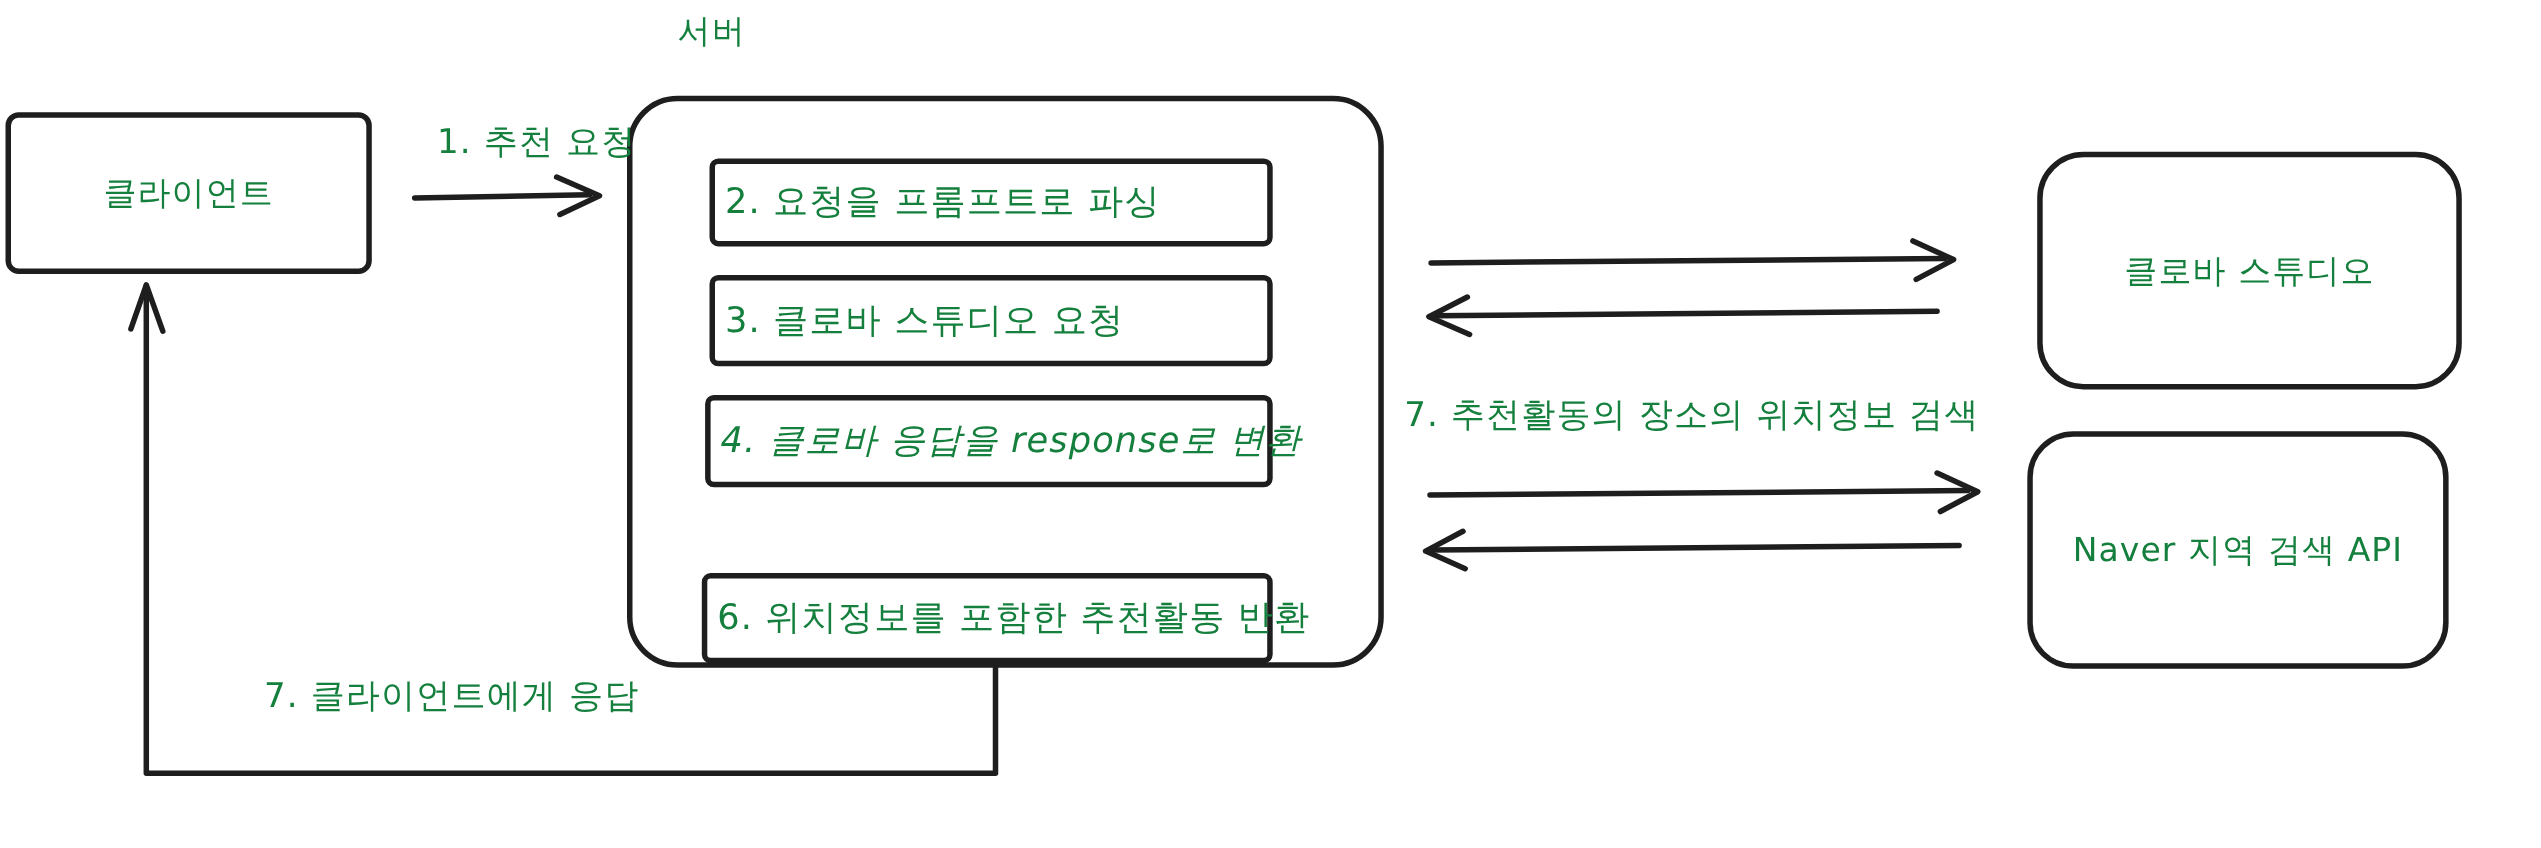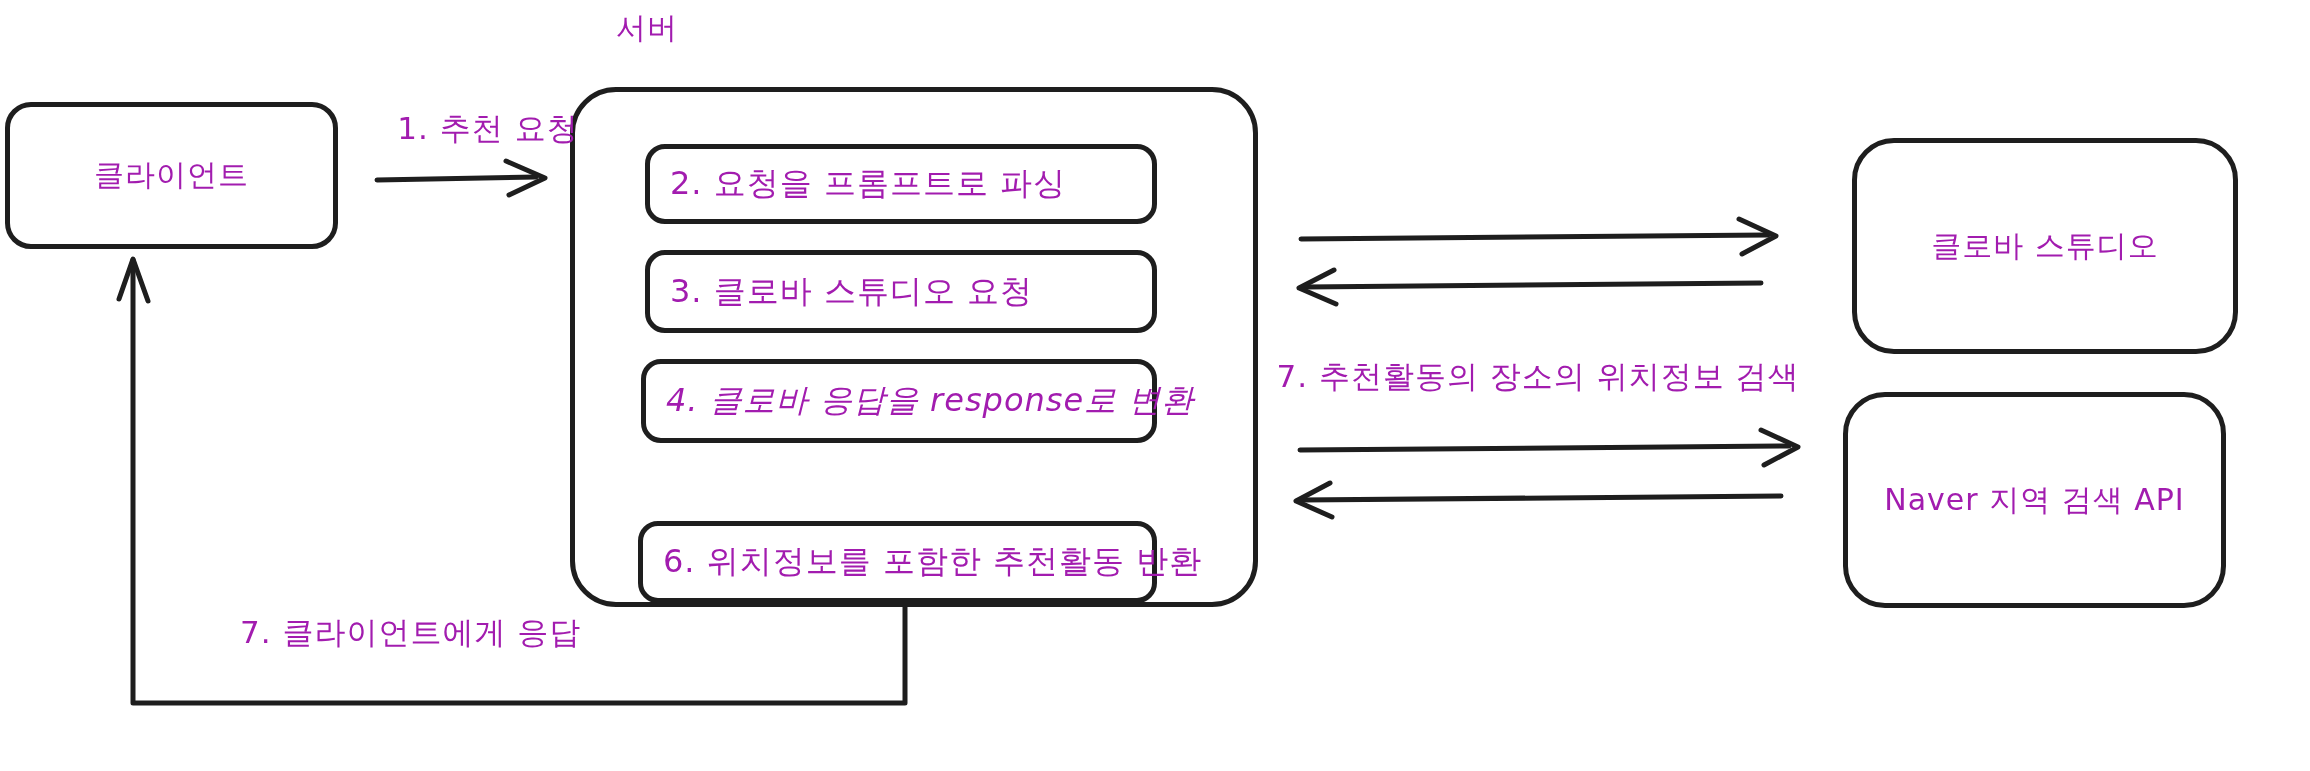--- a/index.html
+++ b/index.html
@@ -6,65 +6,65 @@
     margin: 0;
     padding: 0;
     background: #ffffff;
   }
   #canvas {
     position: relative;
     width: 2310px;
     height: 771px;
     background: #ffffff;
     font-family: "DejaVu Sans", "Liberation Sans", sans-serif;
-    color: #a21caf;
+    color: #15803d;
     overflow: hidden;
   }
   .node {
     position: absolute;
     box-sizing: border-box;
     border: 5px solid #1e1e1e;
     background: #ffffff;
     display: flex;
     align-items: center;
     justify-content: center;
     white-space: nowrap;
   }
   .node-label {
     font-size: 30px;
     letter-spacing: 1px;
   }
   .step {
     position: absolute;
     box-sizing: border-box;
     border: 5px solid #1e1e1e;
-    border-radius: 20px;
+    border-radius: 8px;
     background: #ffffff;
     display: flex;
     align-items: center;
     justify-content: flex-start;
-    padding-left: 20px;
+    padding-left: 9px;
     white-space: nowrap;
     font-size: 32px;
     letter-spacing: 1px;
   }
   .edge-label {
     position: absolute;
     font-size: 31px;
     letter-spacing: 1px;
     text-align: center;
     white-space: nowrap;
   }
   .frame-title {
     position: absolute;
     font-size: 30px;
     letter-spacing: 1px;
     white-space: nowrap;
   }
-  #client-box   { left: 5px;    top: 102px; width: 333px; height: 147px; border-radius: 26px; }
+  #client-box   { left: 5px;    top: 102px; width: 333px; height: 147px; border-radius: 12px; }
   #server-box   { left: 570px;  top: 87px;  width: 688px; height: 520px; border-radius: 46px; background: transparent; }
   #clova-box    { left: 1852px; top: 138px; width: 386px; height: 216px; border-radius: 42px; }
   #naver-box    { left: 1843px; top: 392px; width: 383px; height: 216px; border-radius: 42px; }
   #server-title { left: 616px;  top: 8px; }
   #step-2 { left: 645px; top: 144px; width: 512px; height: 80px; }
   #step-3 { left: 645px; top: 250px; width: 512px; height: 83px; }
   #step-4 { left: 641px; top: 359px; width: 516px; height: 84px; font-style: italic; }
   #step-6 { left: 638px; top: 487px; width: 519px; height: 82px; margin-top: 34px; }
   #label-1 { left: 350px;  top: 108px;  width: 196px; margin-left: 40px; }
   #label-5 { left: 1276px; top: 356px;  width: 524px; }

